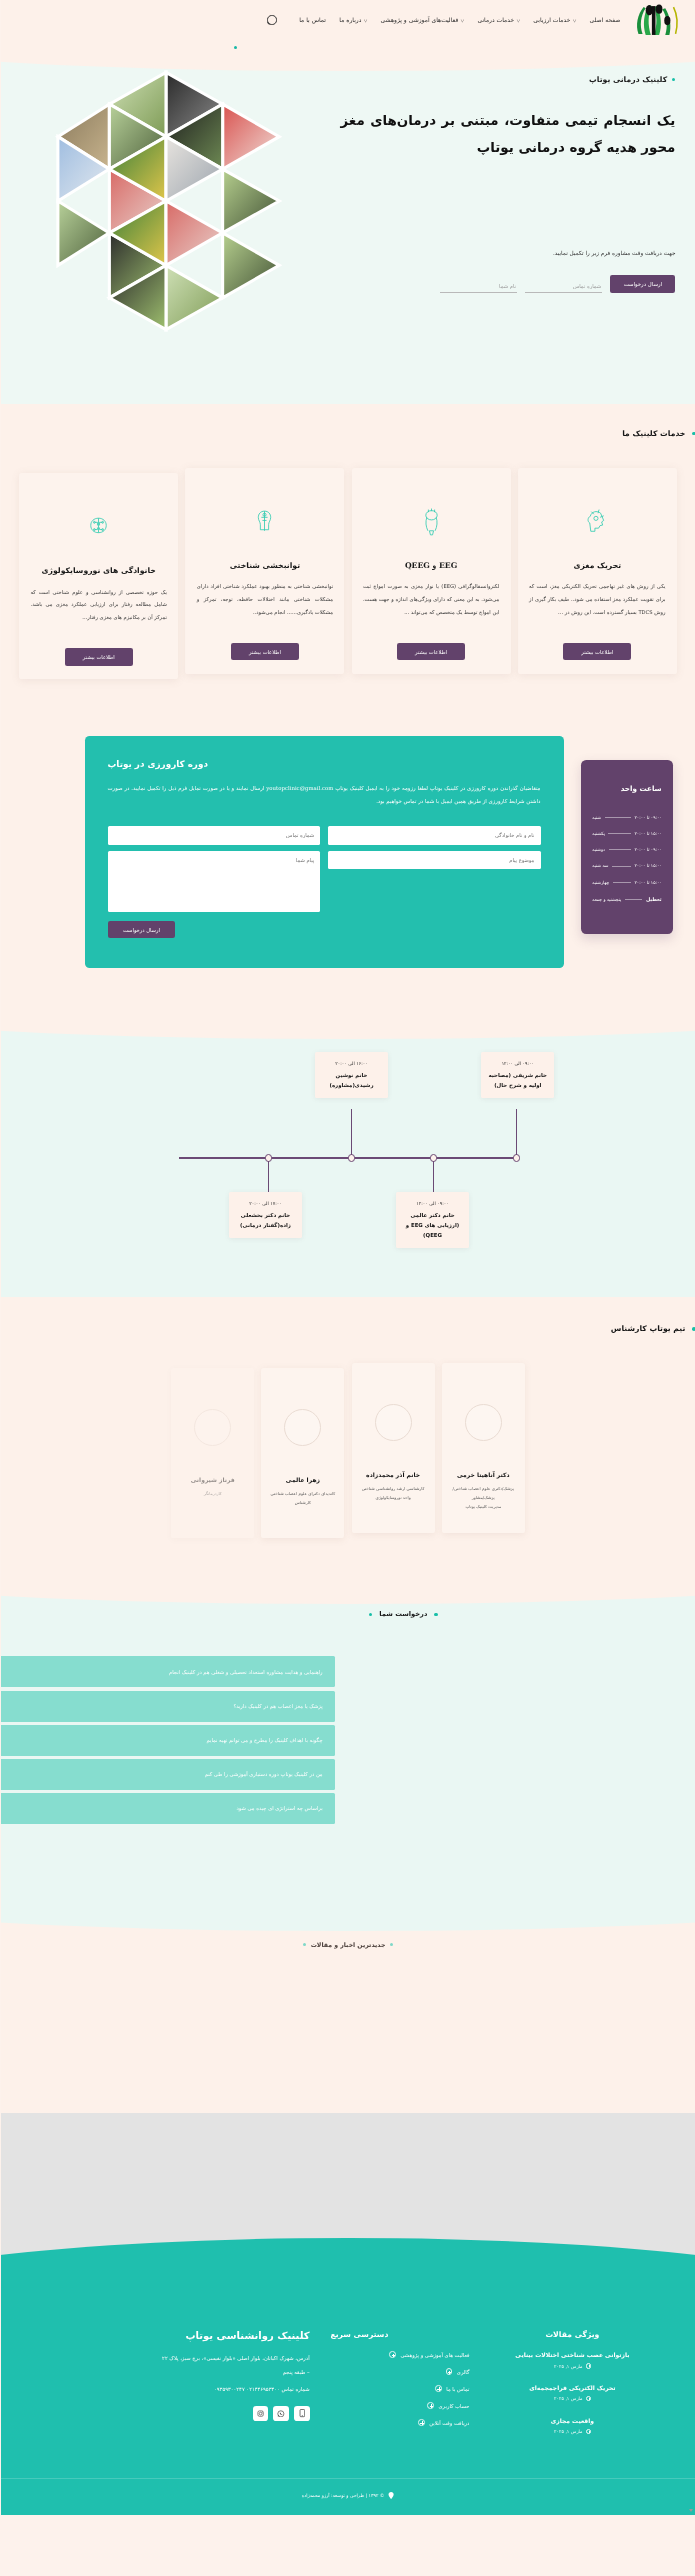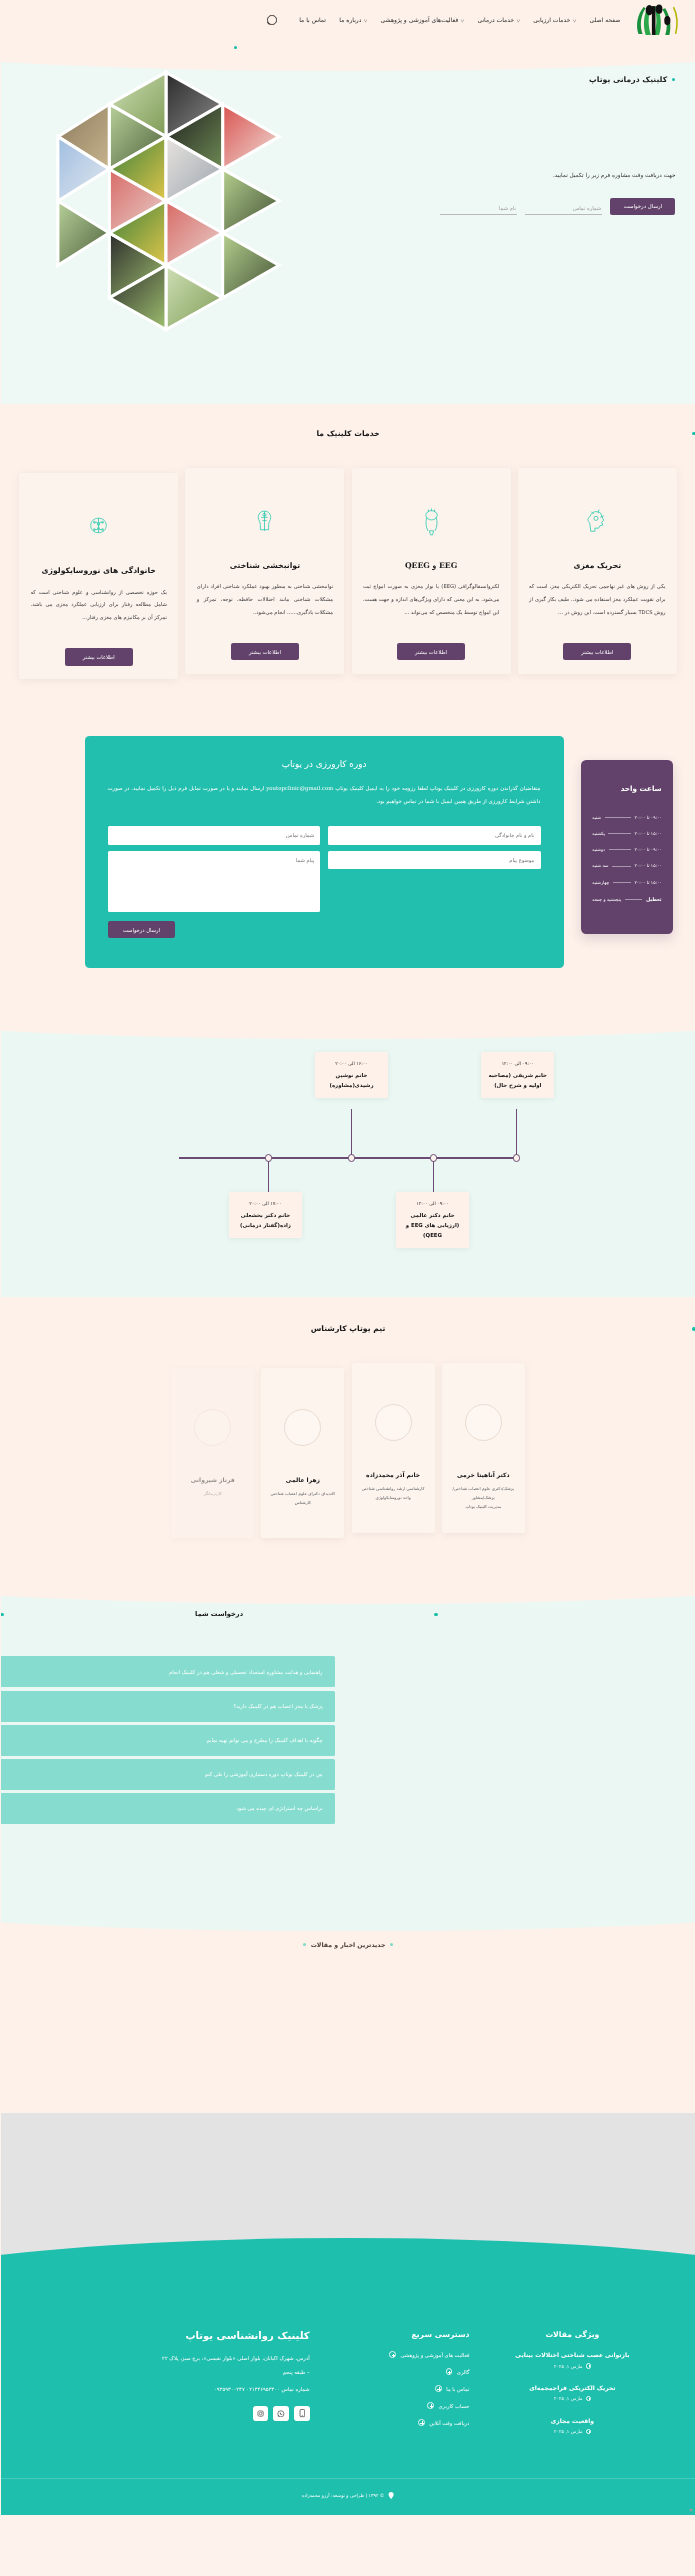--- a/index.html
+++ b/index.html
@@ -33,42 +33,42 @@
   .hf-field{flex:0 0 77px}
   .hf-field input{width:100%;border:none;border-bottom:0.5px solid #b9b9b9;background:transparent;font-family:inherit;font-size:5.2px;padding:3.1px 1px;text-align:right;color:#333;direction:rtl}
   .hf-field input::placeholder{color:#9a9a9a}
   .hf-btn{background:#62426b;color:#fff;border:none;border-radius:2.1px;font-family:inherit;font-size:5.4px;padding:5.7px 13.4px;cursor:pointer}
 
   .hero-hex{position:absolute;right:auto;left:9.3px;top:21.6px;width:314px;height:289px}
   .hexwrap{position:relative;width:268px;height:278px;margin:0 auto}
 
   
   .services{background:#fdf1ea;position:relative;padding:25px 0 47px}
-  .sec-head{display:flex;align-items:center;justify-content:space-between;gap:7px;font-size:7.7px;font-weight:bold;color:#161616;margin-bottom:35px}
+  .sec-head{display:flex;align-items:center;justify-content:flex-start;gap:7px;font-size:7.7px;font-weight:bold;color:#161616;margin-bottom:35px}
   .sec-head .bullet{width:3.6px;height:3.6px;border-radius:50%;background:#18bfa8;display:inline-block}
   .svc-row{display:flex;justify-content:center;gap:7.2px;align-items:flex-start;padding:0 16.5px}
   .svc-card{width:159px;background:#fdf3ed;border-radius:2.6px;box-shadow:0 1.5px 8.2px rgba(140,110,95,.10);padding:14.4px 11.3px 0;display:flex;flex-direction:column;align-items:center;min-height:206px;position:relative}
   .svc-card.raised{margin-top:-5.2px}
   .svc-icon{width:40px;height:52px;display:flex;align-items:center;justify-content:center;margin:14.4px 0 5.2px}
   .svc-title{font-size:7.7px;font-weight:bold;color:#191919;text-align:center;margin:6.2px 0 8.2px;line-height:1.6}
   .svc-desc{font-size:5.2px;line-height:2.45;color:#3a3a3a;text-align:justify;direction:rtl;flex:1}
   .svc-btn{background:#62426b;color:#fff;border:none;border-radius:2.1px;font-family:inherit;font-size:5.2px;padding:5.7px 0;width:68px;margin:11.3px auto 13.4px;cursor:pointer}
 
   
   .hours-section{background:#fdf1ea;position:relative;padding:0 0 41px;display:flex;align-items:flex-start;justify-content:flex-start;gap:0}
   .hours-card{width:92px;margin-right:23px;margin-top:34px;background:#62426b;border-radius:5.2px;color:#fff;padding:24px 11.3px 20.6px;flex:0 0 auto;box-shadow:0 4.1px 11.3px rgba(90,60,100,.18)}
   .hours-title{font-size:7.2px;font-weight:bold;margin-bottom:21.6px;text-align:right}
   .hours-row{display:flex;align-items:center;gap:3.6px;margin-bottom:11.3px;font-size:4.4px;white-space:nowrap}
   .hours-day{flex:0 0 auto}
   .hours-line{flex:1;height:0.5px;background:rgba(255,255,255,.45)}
   .hours-time{flex:0 0 auto;letter-spacing:0.2px}
   .hours-time.off{font-weight:bold;font-size:4.9px}
 
   .intern-card{margin-right:17.5px;margin-top:10.3px;background:#23bfae;border-radius:4.6px;color:#fff;padding:23px 23px 30px;width:479px;flex:0 0 auto}
-  .intern-title{font-size:8.8px;font-weight:normal;margin-bottom:12.4px;text-align:center}
+  .intern-title{font-size:8.8px;font-weight:bold;margin-bottom:12.4px;text-align:left}
   .intern-body{font-size:5.4px;line-height:2.5;text-align:justify;direction:rtl;margin-bottom:17.5px}
   .intern-body .mail{font-family:"DejaVu Serif","Liberation Serif",serif;direction:ltr;display:inline-block}
   .intern-grid{display:grid;grid-template-columns:1fr 1fr;gap:6.2px 7.2px}
   .intern-grid input,.intern-grid textarea{width:100%;border:none;border-radius:1.5px;background:#fff;font-family:inherit;font-size:5.2px;padding:6.2px 6.2px;text-align:right;direction:rtl;color:#333;outline:none}
   .intern-grid textarea{height:61px;resize:none;grid-row:span 2}
   .intern-send{margin-top:9.3px;background:#62426b;color:#fff;border:none;border-radius:2.1px;font-family:inherit;font-size:5.2px;padding:5.7px 15.5px;cursor:pointer;float:left}
 
   
   .timeline-sec{background:#eaf7f3;position:relative;padding:44px 0 62px;min-height:268px}
   .tl-wave-top{position:absolute;top:-0.5px;left:0;width:696px;height:30px;background:#fdf1ea;border-radius:0 0 50% 50%/0 0 100% 100%;transform:scaleX(1.45)}
@@ -102,21 +102,21 @@
   .news-head{display:flex;align-items:center;justify-content:center;gap:4.6px;font-size:6.2px;font-weight:bold;color:#4a3e3a}
   .news-head .bullet{width:3.1px;height:3.1px;border-radius:50%;background:#7fd8c8;display:inline-block}
 
   
   .grey-band{background:#e3e3e3;height:155px;position:relative}
   .footer{background:#1fbfae;color:#fff;position:relative;padding:62px 0 0}
   .footer-wave{position:absolute;top:-30px;left:0;width:696px;height:62px;background:#1fbfae;border-radius:50% 50% 0 0/100% 100% 0 0;transform:scaleX(1.45)}
   .footer-cols{position:relative;display:flex;justify-content:flex-start;gap:0;padding:0 20.6px 28px;align-items:flex-start}
   .fcol{flex:0 0 auto}
   .fcol.brand{width:289px;text-align:right;padding-left:10.3px;margin-right:auto}
-  .fcol.links{width:139px;text-align:right}
+  .fcol.links{width:139px;text-align:left}
   .fcol.arts{width:206px;text-align:center}
   .f-title{font-size:7.7px;font-weight:bold;margin-bottom:12.4px}
   .f-title.brandt{font-size:10px;margin-bottom:11.3px}
   .f-addr{font-size:5.2px;line-height:2.6;direction:rtl}
   .f-phone{font-size:5.2px;margin-top:7.2px;letter-spacing:0.3px}
   .f-social{display:flex;gap:5.2px;margin-top:13.4px;justify-content:flex-start}
   .soc{width:15.5px;height:15.5px;border-radius:3.1px;background:#fff;display:flex;align-items:center;justify-content:center}
   .flink{display:flex;align-items:center;justify-content:flex-start;gap:4.6px;font-size:5.2px;margin-bottom:10.3px;cursor:pointer;direction:rtl}
   .plusicon{width:6.7px;height:6.7px;border:0.5px solid rgba(255,255,255,.85);border-radius:50%;position:relative;flex:0 0 auto}
   .plusicon::before,.plusicon::after{content:"";position:absolute;background:#fff}
@@ -261,20 +261,21 @@
         </svg>
       </div>
     </div>
 
     <div class="hero-inner">
       <div class="hero-text">
         <div class="eyebrow">
           <span class="bullet"></span>
           <span>کلینیک درمانی یوتاپ</span>
         </div>
+        <div class="hero-title">یک انسجام تیمی متفاوت، مبتنی بر درمان‌های مغز محور هدیه گروه درمانی یوتاپ</div>
 
         <div class="hero-form-note">جهت دریافت وقت مشاوره فرم زیر را تکمیل نمایید.</div>
         <div class="hero-form">
           <div class="hf-field">
             <input type="text" placeholder="نام شما" style="">
           </div>
           <div class="hf-field">
             <input type="text" placeholder="شماره تماس" style="">
           </div>
           <button class="hf-btn">ارسال درخواست</button>

